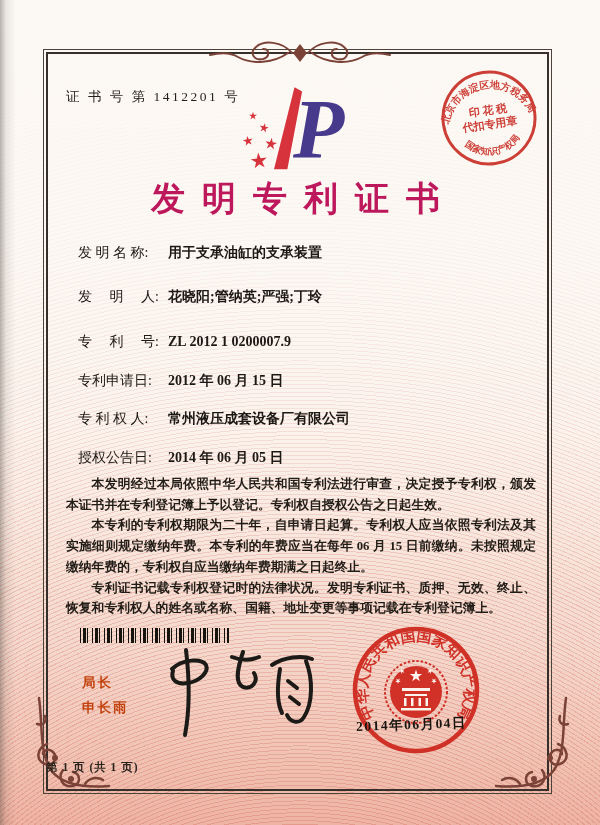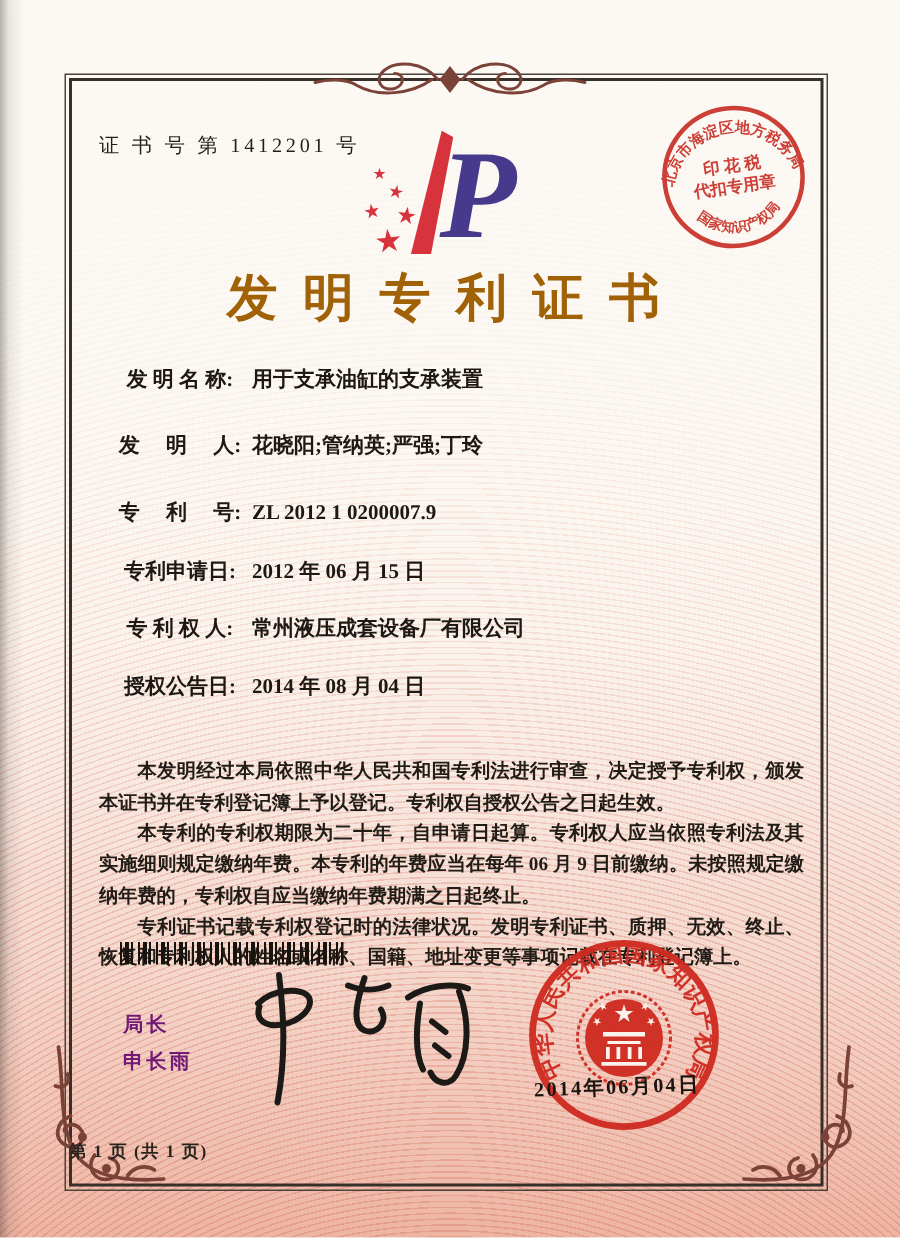--- a/index.html
+++ b/index.html
@@ -19,34 +19,34 @@
     position:absolute;left:0;top:0;width:16px;height:825px;
     background:linear-gradient(90deg,rgba(70,62,55,.38),rgba(70,62,55,.10) 6px,rgba(70,62,55,0) 16px);
   }
   .border-frame{
     position:absolute;left:46px;top:52px;width:499px;height:735px;
     border:2.5px solid #37302a;outline:1px solid #4b423a;outline-offset:2px;
     pointer-events:none;
   }
   .cert-number{position:absolute;left:66px;top:88px;font-size:13.5px;font-weight:400;letter-spacing:2.5px;color:#241f1a;}
   .main-title{position:absolute;left:46px;top:176px;width:499px;text-align:center;
-    font-size:34px;font-weight:700;letter-spacing:17px;padding-left:17px;box-sizing:border-box;color:#a16207;}
+    font-size:34px;font-weight:700;letter-spacing:17px;padding-left:17px;box-sizing:border-box;color:#be185d;}
   .logo{position:absolute;left:233px;top:84px;}
   .tax-seal{position:absolute;left:433px;top:62px;transform:rotate(-8deg);opacity:.92;}
   .fields{position:absolute;left:78px;top:244px;width:450px;}
   .field-row{display:flex;align-items:baseline;font-size:14px;color:#1d1813;}
-  .field-row .lbl{font-weight:700;white-space:pre;min-width:84px;text-align:center;}
+  .field-row .lbl{font-weight:400;white-space:pre;min-width:84px;}
   .field-row .val{font-weight:700;margin-left:6px;white-space:pre;}
   .r1{margin-bottom:26px;} .r2{margin-bottom:27px;} .r3{margin-bottom:21px;}
   .r4{margin-bottom:20px;} .r5{margin-bottom:21px;}
-  .body-text{position:absolute;left:66px;top:504px;width:470px;color:#221c16;}
+  .body-text{position:absolute;left:66px;top:474px;width:470px;color:#221c16;}
   .body-text p{margin:0;font-size:12.8px;line-height:1.62;text-align:justify;text-indent:2em;font-weight:700;}
   .barcode{position:absolute;left:80px;top:628px;width:149px;height:15px;
     background:repeating-linear-gradient(90deg,#17140f 0 1.5px,transparent 1.5px 3.5px,#17140f 3.5px 6px,transparent 6px 7.5px,#17140f 7.5px 8.5px,transparent 8.5px 12px);}
-  .officer{position:absolute;left:82px;top:674px;font-family:Liberation Mono, monospace;color:#701a75;}
+  .officer{position:absolute;left:82px;top:674px;font-family:Liberation Mono, monospace;color:#c2410c;}
   .officer div{font-size:13.5px;font-weight:700;letter-spacing:2px;margin-bottom:7px;}
   .signature{position:absolute;left:146px;top:645px;}
   .main-seal{position:absolute;left:340px;top:614px;opacity:.95;}
   .seal-date{position:absolute;left:356px;top:716px;font-size:13.5px;font-weight:700;letter-spacing:1.5px;
     color:#18140f;transform:rotate(-2deg);}
   .page-footer{position:absolute;left:46px;top:760px;width:499px;text-align:left;font-size:11.5px;font-weight:700;color:#2a241d;letter-spacing:1px;font-family:Liberation Serif, serif;}
   .ornament-top{position:absolute;left:208px;top:37px;}
   .corner-flourish{position:absolute;top:696px;}
   .corner-bl{left:33px;}
   .corner-br{left:492px;transform:scaleX(-1);}
@@ -118,27 +118,27 @@
   <div class="field-row r4">
     <span class="lbl">专利申请日:</span>
     <span class="val">2012 年 06 月 15 日</span>
   </div>
   <div class="field-row r5">
     <span class="lbl">专 利 权 人:</span>
     <span class="val">常州液压成套设备厂有限公司</span>
   </div>
   <div class="field-row">
     <span class="lbl">授权公告日:</span>
-    <span class="val">2014 年 08 月 04 日</span>
+    <span class="val">2014 年 06 月 05 日</span>
   </div>
 </div>
 
 <div class="body-text">
   <p>本发明经过本局依照中华人民共和国专利法进行审查，决定授予专利权，颁发本证书并在专利登记簿上予以登记。专利权自授权公告之日起生效。</p>
-  <p>本专利的专利权期限为二十年，自申请日起算。专利权人应当依照专利法及其实施细则规定缴纳年费。本专利的年费应当在每年 06 月 9 日前缴纳。未按照规定缴纳年费的，专利权自应当缴纳年费期满之日起终止。</p>
+  <p>本专利的专利权期限为二十年，自申请日起算。专利权人应当依照专利法及其实施细则规定缴纳年费。本专利的年费应当在每年 06 月 15 日前缴纳。未按照规定缴纳年费的，专利权自应当缴纳年费期满之日起终止。</p>
   <p>专利证书记载专利权登记时的法律状况。发明专利证书、质押、无效、终止、恢复和专利权人的姓名或名称、国籍、地址变更等事项记载在专利登记簿上。</p>
 </div>
 
 <div class="barcode"></div>
 
 <div class="officer">
   <div>局长</div>
   <div>申长雨</div>
 </div>
 

